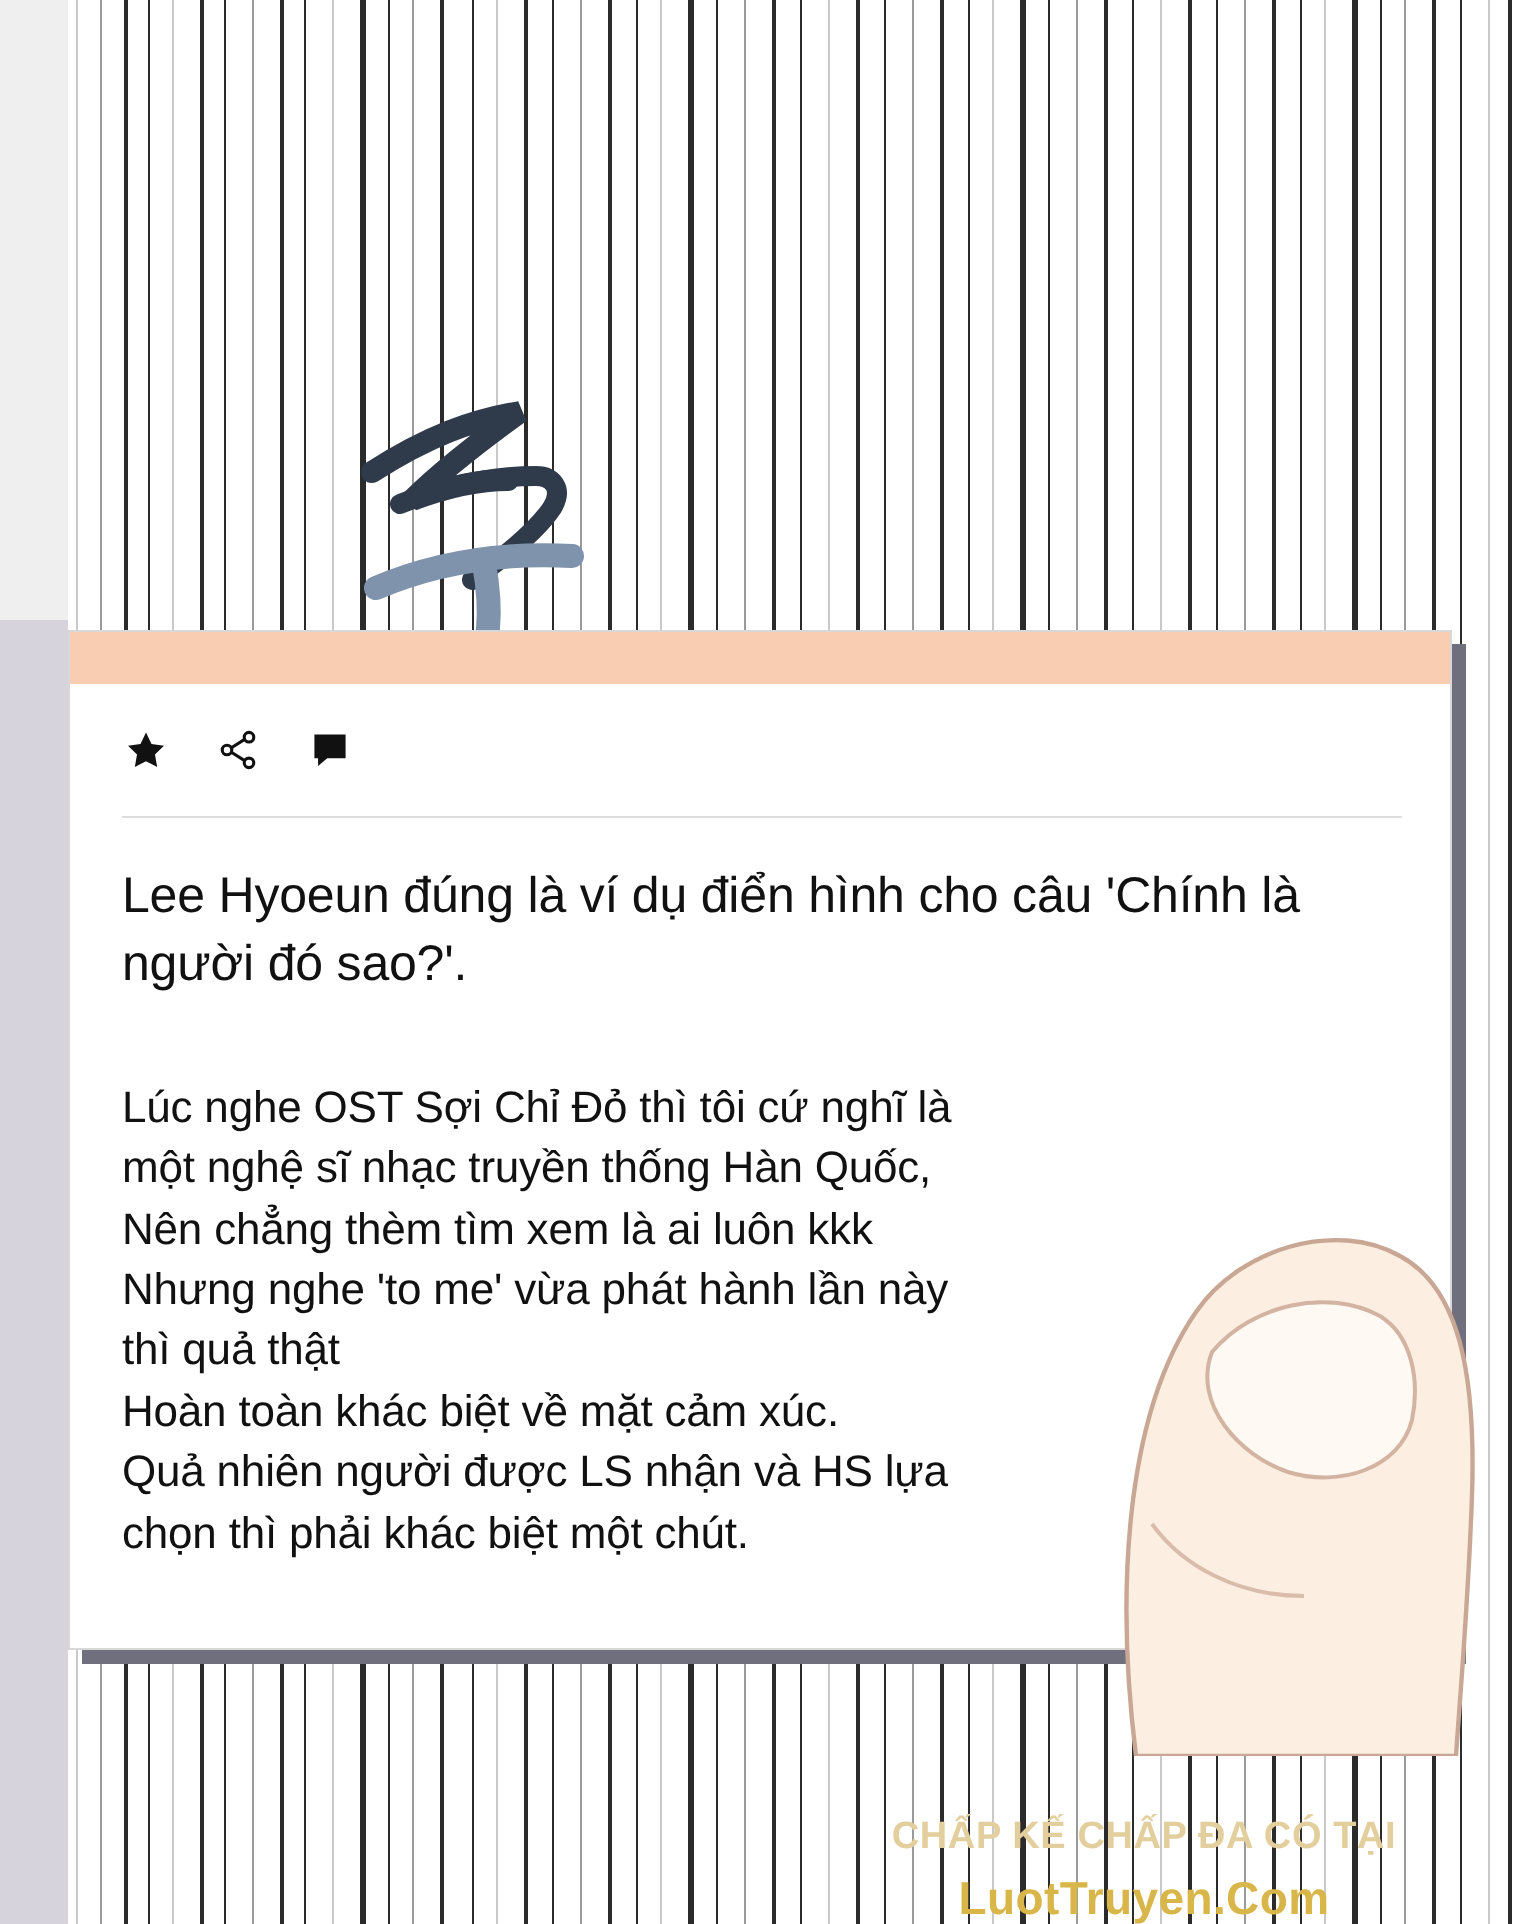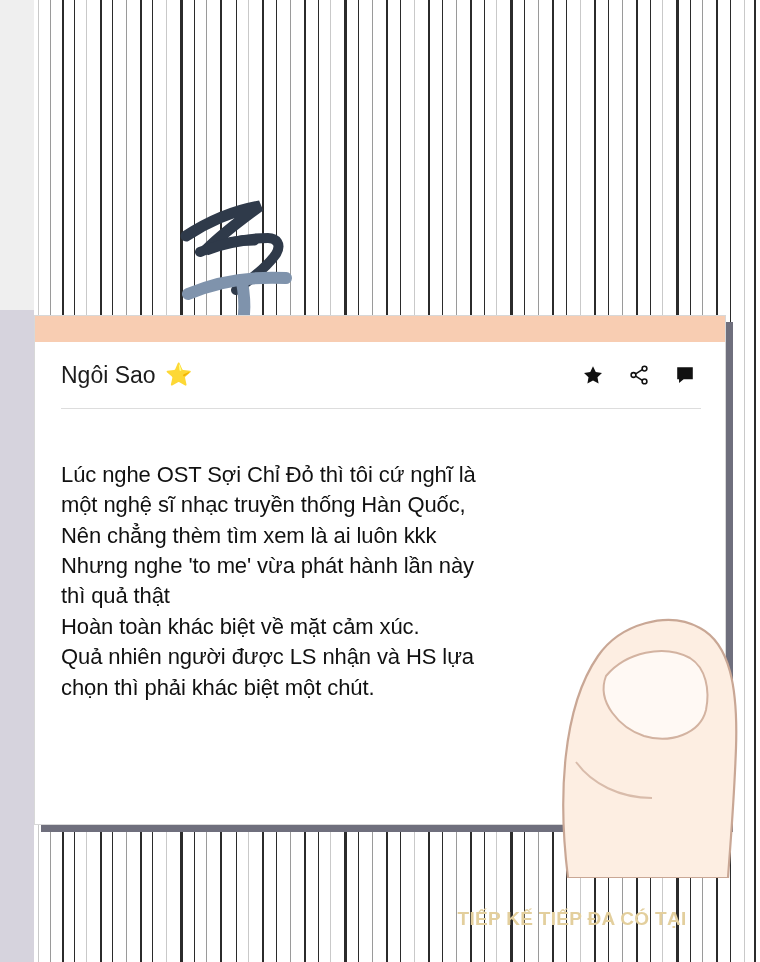--- a/index.html
+++ b/index.html
@@ -279,24 +279,20 @@
       <path d="M12,116 C40,104 72,98 110,100" fill="none" stroke="#7f93ac" stroke-width="12" stroke-linecap="round"></path>
       <path d="M66,104 C70,126 70,146 58,170" fill="none" stroke="#7f93ac" stroke-width="12" stroke-linecap="round"></path>
     </svg>
   </div>
 
   <div class="card-shadow"></div>
   <div class="card">
     <div class="card-topbar"></div>
 
     <div class="card-head">
-      <div class="author">
-        <span>Ngôi Sao</span>
-        <span class="star-emoji">⭐</span>
-      </div>
       <div class="head-actions">
         <span class="icon-btn">
           <svg viewBox="0 0 24 24" width="22" height="22">
             <path d="M12 2.5l3 6.2 6.8 1-4.9 4.8 1.2 6.8L12 18.1 5.9 21.3l1.2-6.8L2.2 9.7l6.8-1z" fill="#111111"></path>
           </svg>
         </span>
         <span class="icon-btn">
           <svg viewBox="0 0 24 24" width="22" height="22">
             <circle cx="18" cy="5" r="2.6" fill="none" stroke="#111111" stroke-width="1.7"></circle>
             <circle cx="6" cy="12" r="2.6" fill="none" stroke="#111111" stroke-width="1.7"></circle>
@@ -309,34 +305,36 @@
           <svg viewBox="0 0 24 24" width="22" height="22">
             <path d="M3.5 3.5h17v13h-10l-5 4.2v-4.2h-2z" fill="#111111"></path>
           </svg>
         </span>
       </div>
     </div>
 
     <div class="divider"></div>
 
     <div class="card-body">
+      <p class="headline">Lee Hyoeun đúng là ví dụ điển hình cho câu 'Chính là người đó sao?'.</p>
       <p class="bodytext">Lúc nghe OST Sợi Chỉ Đỏ thì tôi cứ nghĩ là
 một nghệ sĩ nhạc truyền thống Hàn Quốc,
 Nên chẳng thèm tìm xem là ai luôn kkk
 Nhưng nghe 'to me' vừa phát hành lần này
 thì quả thật
 Hoàn toàn khác biệt về mặt cảm xúc.
 Quả nhiên người được LS nhận và HS lựa
 chọn thì phải khác biệt một chút.</p>
     </div>
   </div>
 
   <div class="finger">
     <svg viewBox="0 0 200 330" width="200" height="330">
       <path d="M28,330 C18,250 22,160 58,108 C80,76 128,62 160,80 C190,96 198,140 196,200 C194,256 190,300 188,330 Z" fill="#fdeee2" stroke="#c9a795" stroke-width="2.2"></path>
       <path d="M66,128 C86,104 124,96 150,110 C166,120 170,142 166,162 C160,186 130,196 104,188 C80,180 56,154 66,128 Z" fill="#fff9f4" stroke="#d3b3a1" stroke-width="2"></path>
       <path d="M36,214 C52,236 80,250 112,250" fill="none" stroke="#d9bcab" stroke-width="2"></path>
     </svg>
   </div>
 
-  <div class="wm-chap">TIẾP KẾ TIẾP ĐA CÓ TẠI</div>
+  <div class="wm-chap">CHẤP KẾ CHẤP ĐA CÓ TẠI</div>
+  <div class="wm-site">LuotTruyen.Com</div>
 
 </div>
 
 </body></html>

